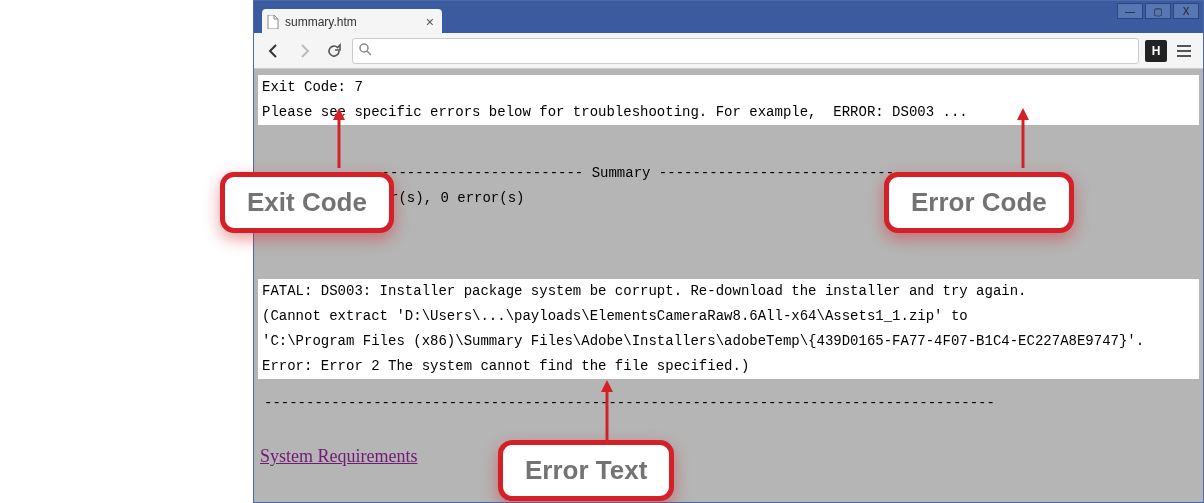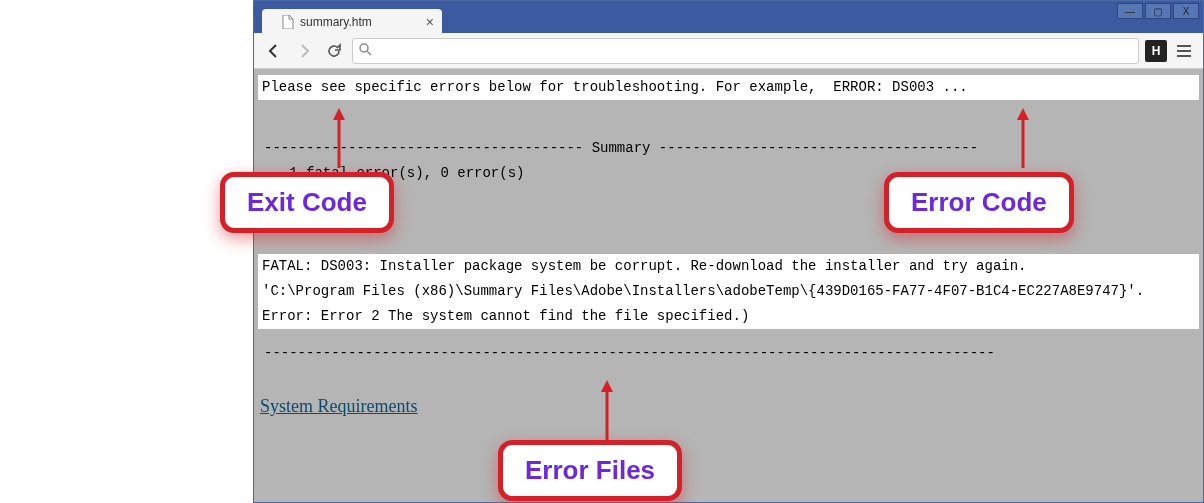--- a/index.html
+++ b/index.html
@@ -47,21 +47,21 @@
     display: flex;
     align-items: flex-end;
   }
   .tab {
     background: #f5f5f5;
     border-radius: 4px 4px 0 0;
     height: 26px;
     width: 180px;
     display: flex;
     align-items: center;
-    padding: 0 20px;
+    padding: 0 5px;
     font-size: 12px;
     color: #333;
     position: relative;
   }
   .tab .doc-icon {
     margin-right: 6px;
     display: inline-flex;
   }
   .tab .close {
     position: absolute;
@@ -155,38 +155,38 @@
     line-height: 1.5;
     white-space: pre;
   }
   .plain {
     padding: 2px 6px;
     margin: 0 4px;
     line-height: 1.5;
     white-space: pre;
   }
   .link {
-    color: #0c4a6e;
+    color: #701a75;
     text-decoration: underline;
     font-family: "Times New Roman", serif;
     font-size: 18px;
     display: inline-block;
     margin: 6px;
     cursor: pointer;
   }
   
   .callout {
     position: absolute;
     background: #fff;
     border: 5px solid #d62027;
     border-radius: 14px;
     padding: 10px 22px;
     font-size: 26px;
     font-weight: bold;
-    color: #6d28d9;
+    color: #737373;
     white-space: nowrap;
     box-shadow: 0 6px 16px rgba(214,32,39,0.45);
   }
   .arrow {
     position: absolute;
     pointer-events: none;
   }
 </style>
 </head>
 <body>
@@ -241,27 +241,29 @@
     <div class="menu-icon">
       <svg width="16" height="14" viewBox="0 0 16 14">
           <line x1="1" y1="2" x2="15" y2="2" stroke="#555" stroke-width="2"></line>
           <line x1="1" y1="7" x2="15" y2="7" stroke="#555" stroke-width="2"></line>
           <line x1="1" y1="12" x2="15" y2="12" stroke="#555" stroke-width="2"></line>
         </svg>
     </div>
   </div>
 
   <div class="viewport">
+    <div class="hl">Exit Code: 7</div>
     <div class="hl">Please see specific errors below for troubleshooting. For example,  ERROR: DS003 ...</div>
     <div style="height:36px"></div>
     <div class="plain">-------------------------------------- Summary --------------------------------------</div>
     <div class="plain"> - 1 fatal error(s), 0 error(s)</div>
     <div style="height:54px"></div>
     <div style="height:14px"></div>
     <div class="hl">FATAL: DS003: Installer package system be corrupt. Re-download the installer and try again.</div>
+    <div class="hl">(Cannot extract 'D:\Users\...\payloads\ElementsCameraRaw8.6All-x64\Assets1_1.zip' to</div>
     <div class="hl">'C:\Program Files (x86)\Summary Files\Adobe\Installers\adobeTemp\{439D0165-FA77-4F07-B1C4-EC227A8E9747}'.</div>
     <div class="hl">Error: Error 2 The system cannot find the file specified.)</div>
     <div style="height:12px"></div>
     <div class="plain">---------------------------------------------------------------------------------------</div>
     <div style="height:24px"></div>
     <a class="link">System Requirements</a>
   </div>
 </div>
 
 <svg class="arrow" style="left:324px;top:108px" width="30" height="68">
@@ -278,14 +280,14 @@
 </svg>
 <div class="callout" style="left:884px;top:172px">
   <span>Error Code</span>
 </div>
 
 <svg class="arrow" style="left:592px;top:380px" width="30" height="68">
   <line x1="15" y1="60" x2="15" y2="6" stroke="#d62027" stroke-width="3"></line>
   <polygon points="15,0 9,12 21,12" fill="#d62027"></polygon>
 </svg>
 <div class="callout" style="left:498px;top:440px">
-  <span>Error Files</span>
+  <span>Error Text</span>
 </div>
 
 </body></html>

